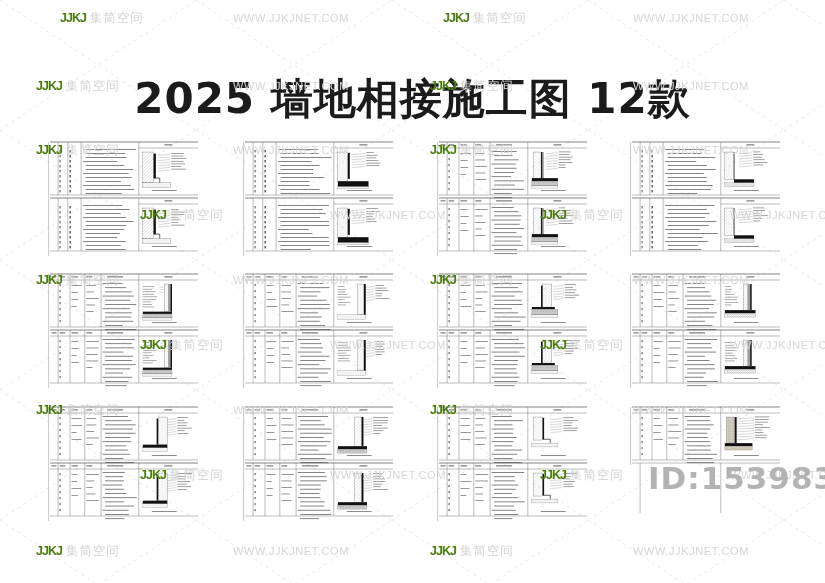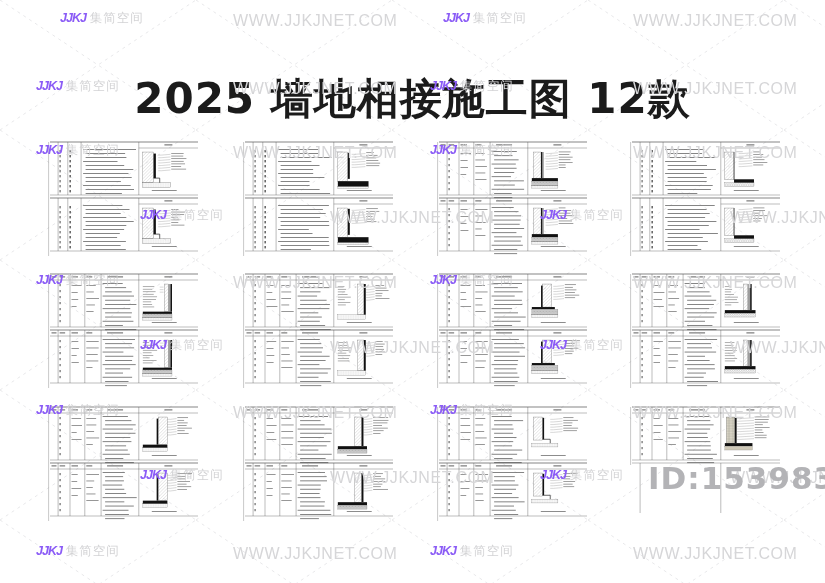--- a/index.html
+++ b/index.html
@@ -19,23 +19,23 @@
     position:absolute;left:0;right:0;top:74px;text-align:center;z-index:6;
     font-size:42px;line-height:50px;font-weight:bold;color:#1b1b1b;
     letter-spacing:1px;white-space:nowrap;
     font-family:"DejaVu Sans","Liberation Sans",sans-serif;
   }
 
   
   .wm{position:absolute;z-index:7;pointer-events:none;white-space:nowrap;
       color:#d3d3d5;user-select:none;}
   .wm.logo{font-size:12.5px;letter-spacing:.4px;}
-  .wm.logo .mk{font-weight:bold;font-style:italic;letter-spacing:-1px;color:#8b5cf6;}
+  .wm.logo .mk{font-weight:bold;letter-spacing:-1px;color:#4d7c0f;}
   .wm.logo .cn{font-family:Liberation Mono, monospace;letter-spacing:1px;}
-  .wm.url{font-size:16px;letter-spacing:.6px;color:#d6d6d8;}
+  .wm.url{font-size:11px;letter-spacing:.6px;color:#d6d6d8;}
 
   
   .bigwm{position:absolute;z-index:8;pointer-events:none;user-select:none;
     color:#b9b9bb;font-family:"DejaVu Sans",sans-serif;font-size:46px;
     letter-spacing:22px;white-space:nowrap;opacity:.85;}
   .idwm{position:absolute;z-index:9;pointer-events:none;user-select:none;
     color:#b3b3b6;font-size:31px;font-weight:bold;letter-spacing:1px;
     white-space:nowrap;font-family:"DejaVu Sans",sans-serif;}
 
   

